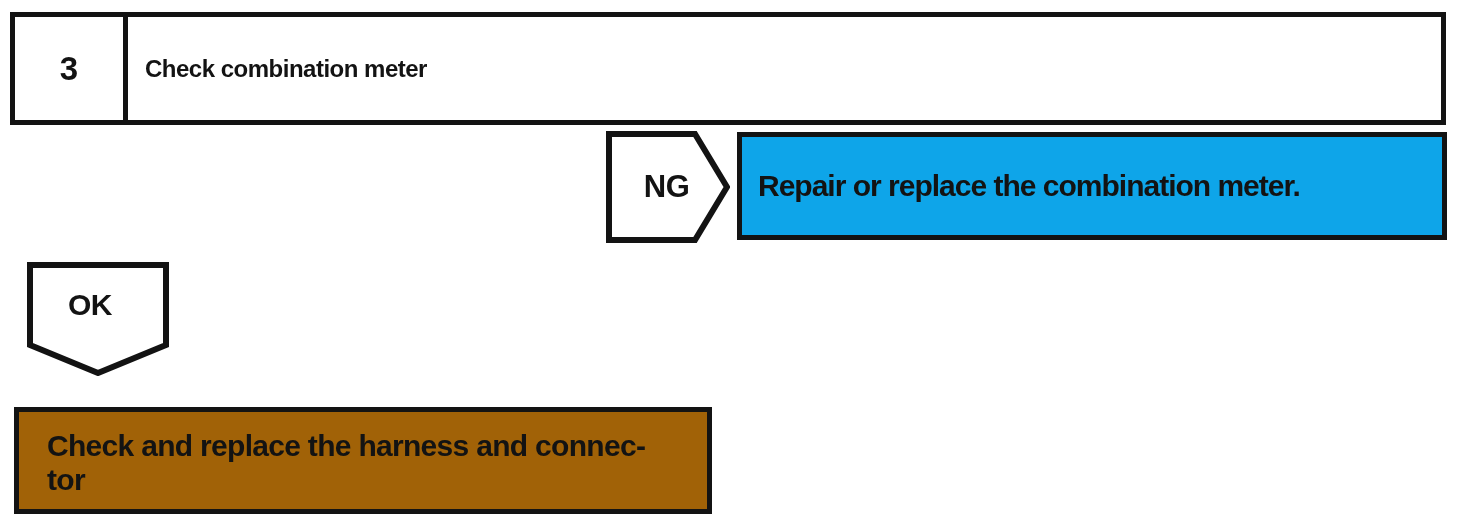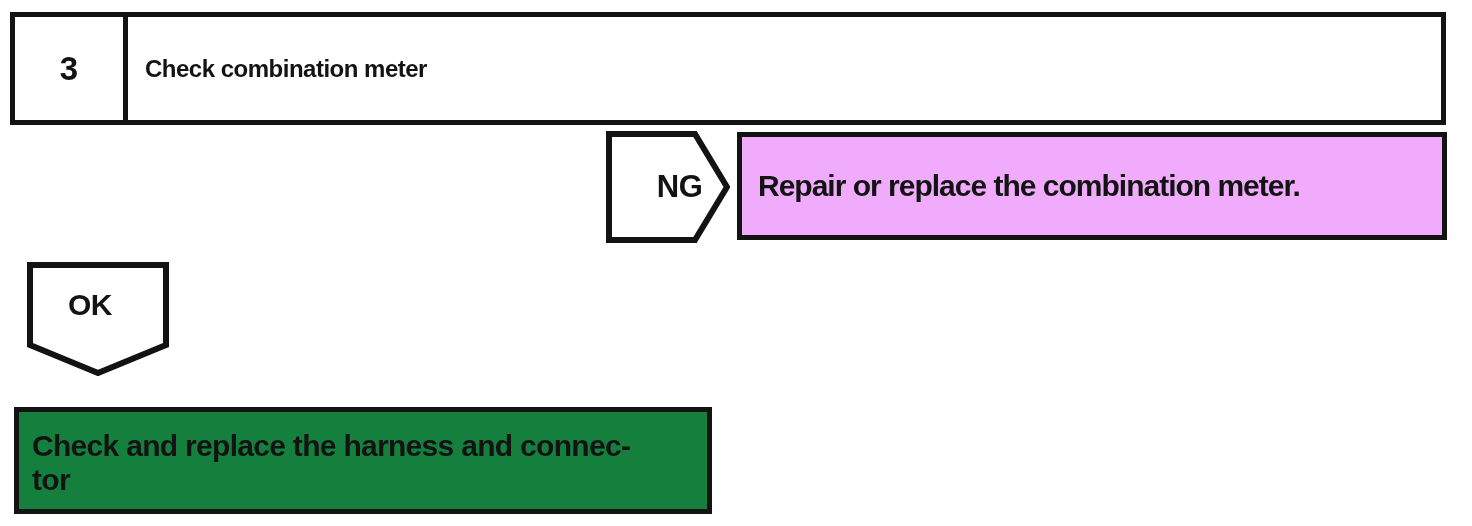--- a/index.html
+++ b/index.html
@@ -59,21 +59,21 @@
   }
   .ng-shape svg { display: block; }
   .shape-outline {
     fill: #ffffff;
     stroke: #131313;
     stroke-width: 6;
     stroke-linejoin: miter;
   }
   .ng-label {
     position: absolute;
-    left: 21px;
+    left: 8px;
     top: 0;
     width: 105px;
     height: 100%;
     display: flex;
     align-items: center;
     justify-content: center;
     font-size: 31px;
     letter-spacing: -0.5px;
   }
 
@@ -85,21 +85,21 @@
     width: 710px;
     height: 108px;
     border: 5px solid #131313;
     box-sizing: border-box;
     display: flex;
     align-items: center;
     padding-left: 16px;
     font-size: 30px;
     letter-spacing: -1px;
     white-space: nowrap;
-    background: #f0abfc;
+    background: #0ea5e9;
   }
 
   
   .ok-shape {
     position: absolute;
     left: 11px;
     top: 262px;
     width: 142px;
     height: 114px;
     padding-left: 16px;
@@ -120,25 +120,25 @@
 
   
   .result-box {
     position: absolute;
     left: 14px;
     top: 407px;
     width: 698px;
     height: 107px;
     border: 5px solid #131313;
     box-sizing: border-box;
-    padding: 17px 6px 0 13px;
+    padding: 17px 6px 0 28px;
     font-size: 30px;
     letter-spacing: -0.7px;
     line-height: 34px;
-    background: #15803d;
+    background: #a16207;
   }
   .result-line { white-space: nowrap; }
 </style>
 </head>
 <body>
 
 <div class="canvas">
 
   <div class="step-box">
     <div class="step-number">3</div>

